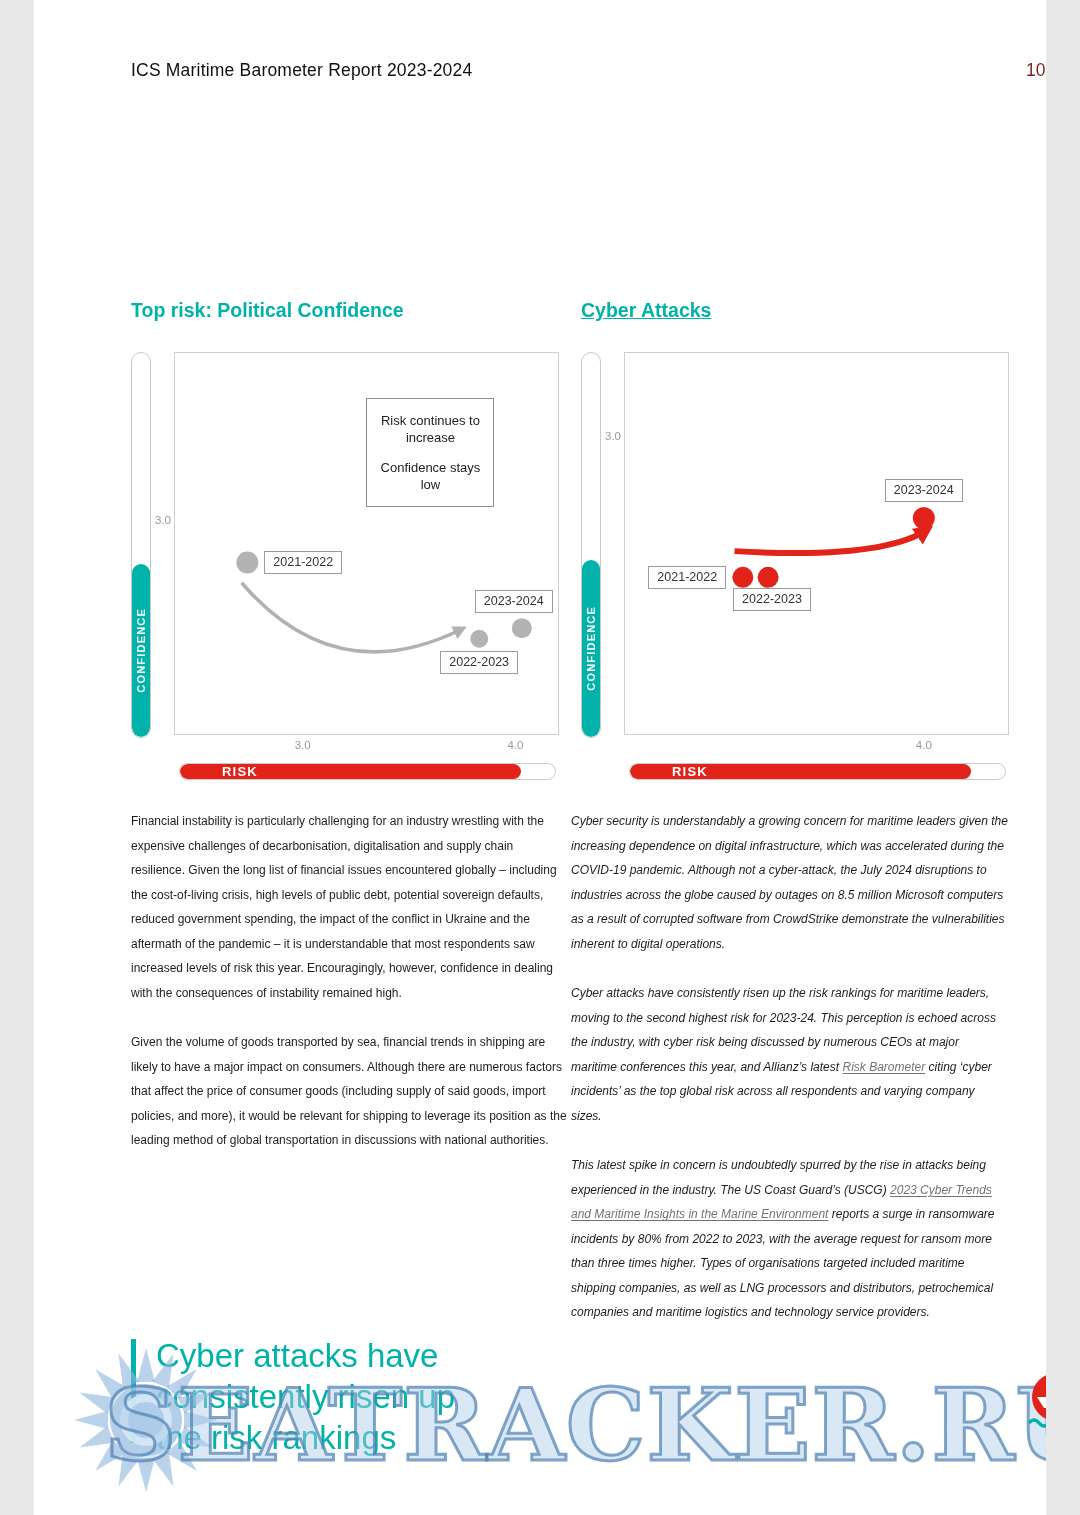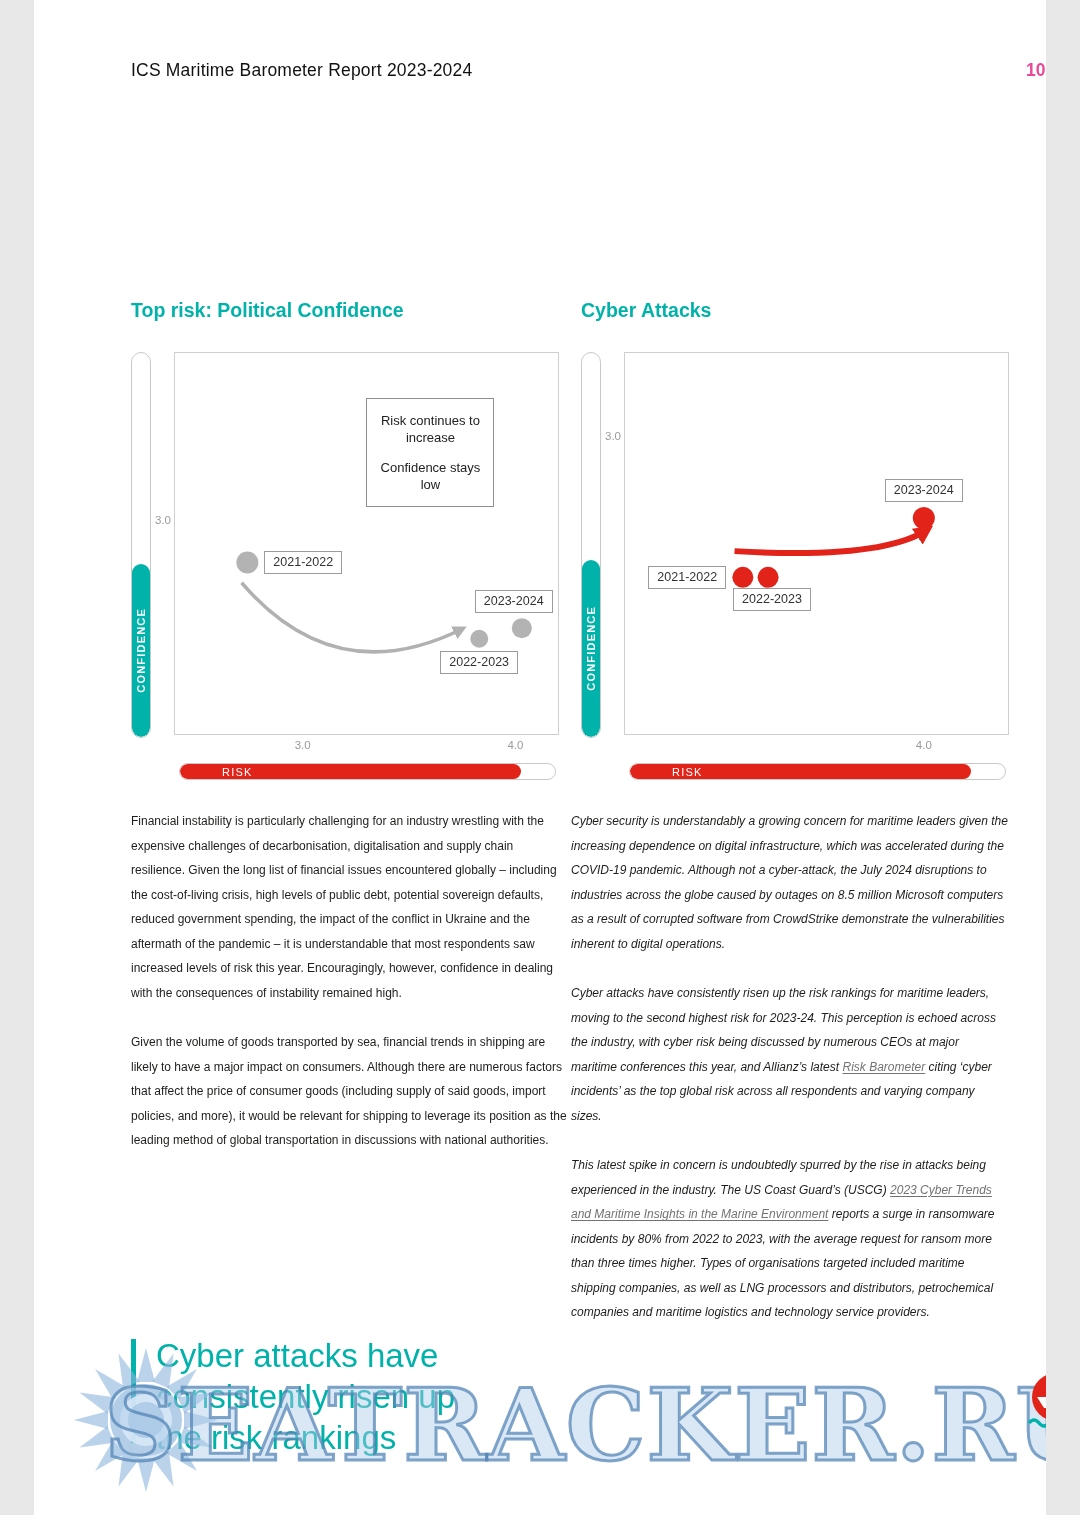--- a/index.html
+++ b/index.html
@@ -4,27 +4,27 @@
 <style>
   * { box-sizing: border-box; }
   html,body { margin:0; padding:0; background:#e8e8e8; }
   .page {
     position:relative; width:1012px; height:1515px; margin:0 auto;
     background:#ffffff; overflow:hidden;
     font-family:"Liberation Sans", sans-serif; color:#1d1d1b;
   }
   
   .hdr-title { position:absolute; left:97px; top:60px; font-size:17.5px; font-weight:500; letter-spacing:0.2px; color:#111; }
-  .hdr-page  { position:absolute; left:992px; top:60px; font-size:17.5px; color:#ec4899;font-weight:bold; }
+  .hdr-page  { position:absolute; left:992px; top:60px; font-size:17.5px; color:#7f1d1d; }
   .hdr-dash  { position:absolute; left:1038px; top:69px; width:38px; height:3px; background:#00b2a9; }
 
   
   .sec-heading { position:absolute; top:299px; font-size:19.5px; font-weight:bold; color:#00b2a9; }
   .sec-heading.left { left:97px; }
-  .sec-heading.right { left:547px; }
+  .sec-heading.right { left:547px;text-decoration:underline; }
 
   
   .chart { position:absolute; top:352px; width:430px; height:432px; }
   .chart.c0 { left:97px; }
   .chart.c1 { left:547px; }
   .conf-axis {
     position:absolute; left:0; top:0; width:20px; height:386px;
     border:1px solid #c9c9c9; border-radius:10px; background:#fff;
     display:flex; flex-direction:column; justify-content:flex-end; overflow:hidden;
   }
@@ -42,21 +42,21 @@
   }
   .chart-svg { position:absolute; left:0; top:0; overflow:visible; }
   .risk-axis {
     position:absolute; left:48px; top:411px; width:377px; height:17px;
     border:1px solid #c9c9c9; border-radius:9px; background:#fff; overflow:hidden;
   }
   .risk-fill {
     height:100%; background:#e2231a; border-radius:8px;
     display:flex; align-items:center;
   }
-  .risk-label { color:#fff; font-size:11px; font-weight:normal; letter-spacing:1.2px; padding-left:42px; }
+  .risk-label { color:#fff; font-size:13px; font-weight:bold; letter-spacing:1.2px; padding-left:42px; }
 
   .pt-label {
     position:absolute; background:#fff; border:1px solid #9b9b9b;
     font-size:12.5px; color:#333; padding:3px 8px; white-space:nowrap; line-height:15px;
   }
   .tick { position:absolute; font-size:11.5px; color:#9a9a9a; }
   .tick-x { width:32px; text-align:center; }
   .tick-y { width:32px; text-align:right; }
   .annotation {
     position:absolute; background:#fff; border:1px solid #8f8f8f;

